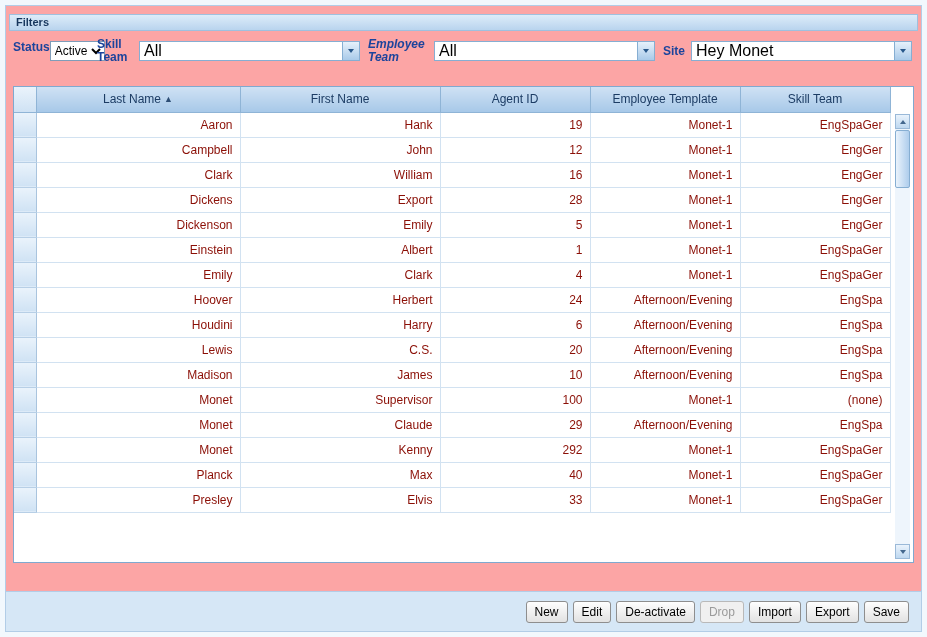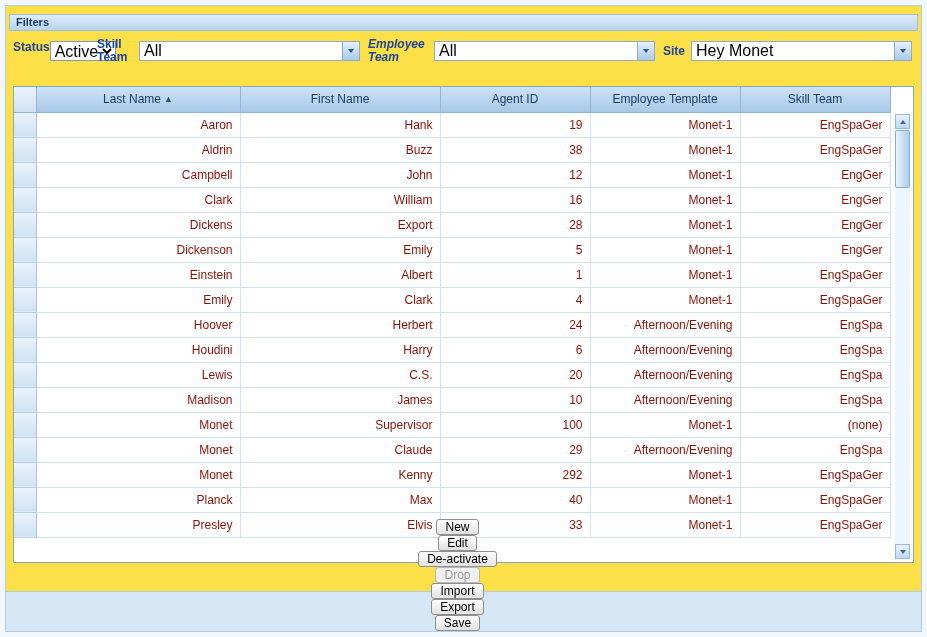--- a/index.html
+++ b/index.html
@@ -5,21 +5,21 @@
   * { margin:0; padding:0; box-sizing:border-box; }
   html,body { width:927px; height:637px; }
   body {
     font-family:"Liberation Sans", sans-serif;
     background:#f2f8fd;
     position:relative;
     overflow:hidden;
   }
   .app {
     position:absolute; left:5px; top:5px; right:5px; bottom:5px;
-    background:#fde047;
+    background:#fca5a5;
     border:1px solid #b2cde7;
   }
 
   
   .filters-bar {
     margin:8px 3px 0 3px; height:17px;
     background:linear-gradient(#ddecf9,#b9d4ee);
     border:1px solid #9fc0de;
     font-size:11px; font-weight:bold; color:#17375e;
     line-height:15px; padding-left:6px;
@@ -27,21 +27,21 @@
   .filter-row {
     display:flex; align-items:center;
     padding:7px 9px 0 7px;
   }
   .flabel {
     font-size:12px; font-weight:bold; color:#1c449c; line-height:13px;
   }
   .status-group { display:flex; flex-direction:row; width:66px; margin-right:18px; flex:none; }
   .status-group .flabel { margin-bottom:2px; }
   .status-select {
-    width:66px; height:20px; font-size:16px; font-family:inherit;
+    width:66px; height:20px; font-size:12px; font-family:inherit;
     border:1px solid #7f9db9; background:#fff; color:#000;
   }
   .combo-label { flex:none; margin-right:6px; }
   .skill-label { width:36px; }
   .employee-label { width:60px; margin-left:8px;font-style:italic; }
   .site-label { margin-left:8px; }
   .combo {
     flex:1; display:flex; height:20px;
     border:1px solid #86aed2; background:#fff; min-width:0;
   }
@@ -115,21 +115,21 @@
     width:0; height:0;
     border-left:3px solid transparent; border-right:3px solid transparent;
     border-top:4px solid #44688e;
   }
 
   
   .footer {
     position:absolute; left:0; right:0; bottom:0; height:40px;
     background:#d6e7f6; border-top:1px solid #b2cde7;
     display:flex; align-items:center; justify-content:flex-end;
-    padding-right:12px;flex-direction:column;
+    gap:5px; padding-right:12px;
   }
   .action-btn {
     height:22px; padding:0 8px;
     font-size:12px; font-family:inherit; color:#000;
     background:linear-gradient(#fefefe,#e2e2e2);
     border:1px solid #8e8e8e; border-radius:3px; cursor:pointer;
   }
   .action-btn.disabled {
     color:#9b9b9b; background:#f0f0f0; border-color:#b9b9b9; cursor:default;
   }
@@ -201,28 +201,20 @@
       <tbody>
       <tr>
         <td class="sel-cell"></td>
         <td class="data-cell">Aaron</td>
         <td class="data-cell">Hank</td>
         <td class="data-cell">19</td>
         <td class="data-cell">Monet-1</td>
         <td class="data-cell">EngSpaGer</td>
       </tr>
 
-      <tr>
-        <td class="sel-cell"></td>
-        <td class="data-cell">Aldrin</td>
-        <td class="data-cell">Buzz</td>
-        <td class="data-cell">38</td>
-        <td class="data-cell">Monet-1</td>
-        <td class="data-cell">EngSpaGer</td>
-      </tr>
 
       <tr>
         <td class="sel-cell"></td>
         <td class="data-cell">Campbell</td>
         <td class="data-cell">John</td>
         <td class="data-cell">12</td>
         <td class="data-cell">Monet-1</td>
         <td class="data-cell">EngGer</td>
       </tr>
 

